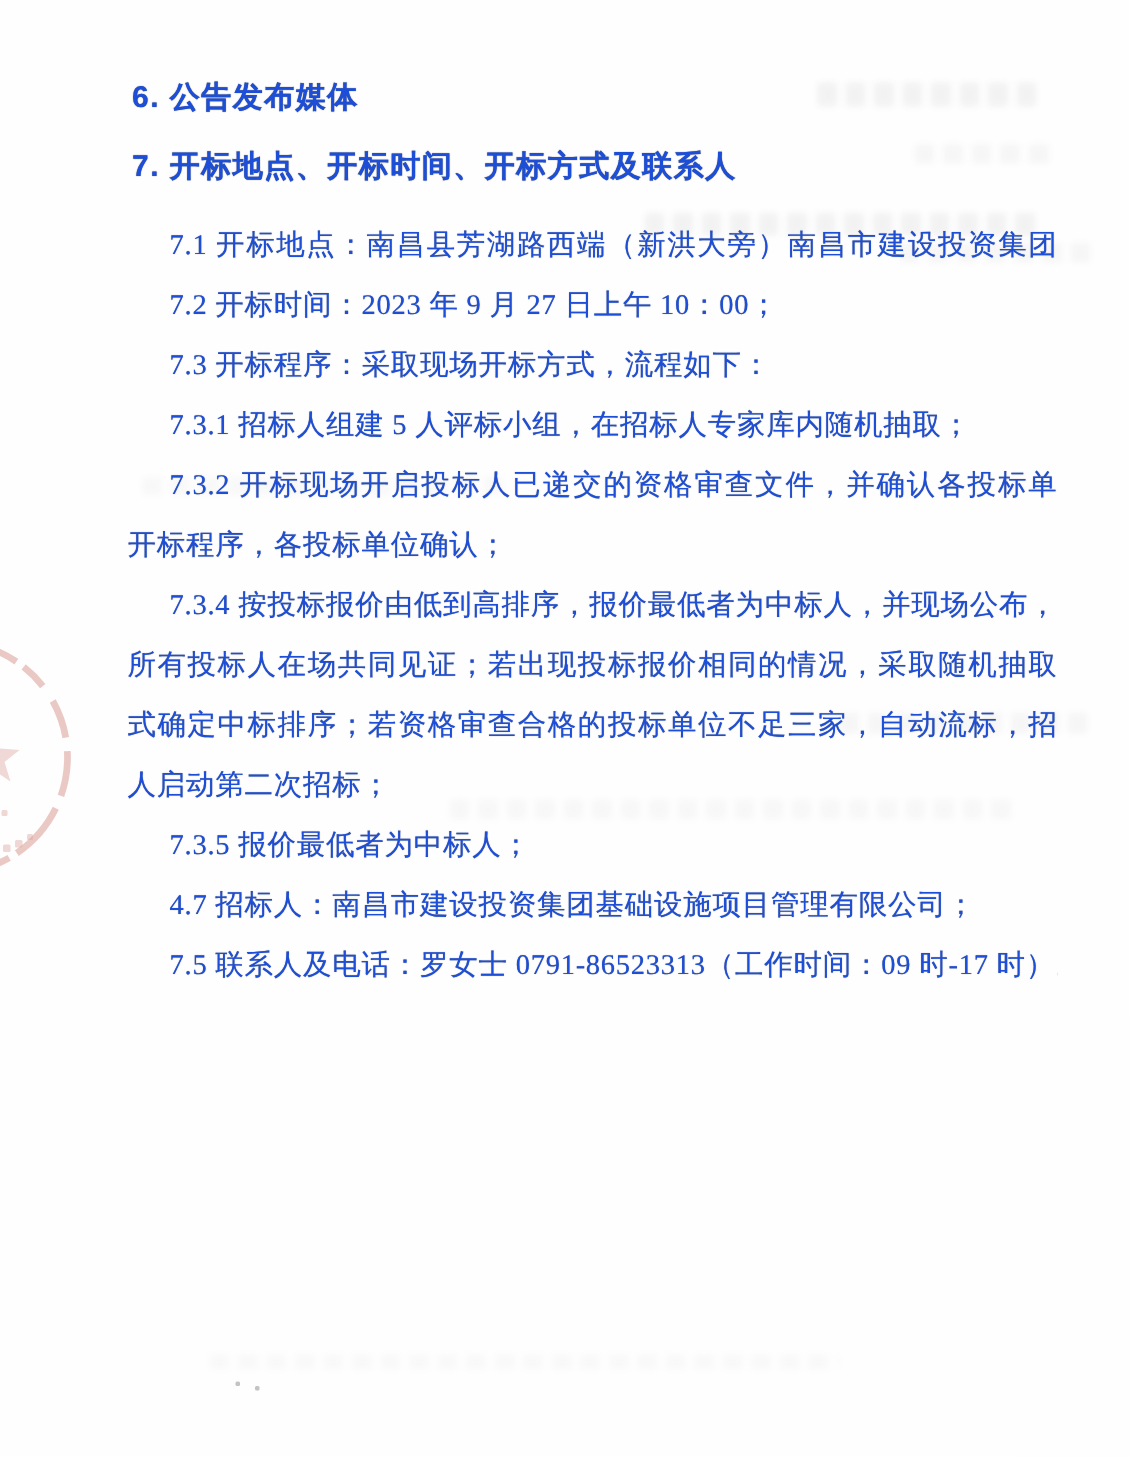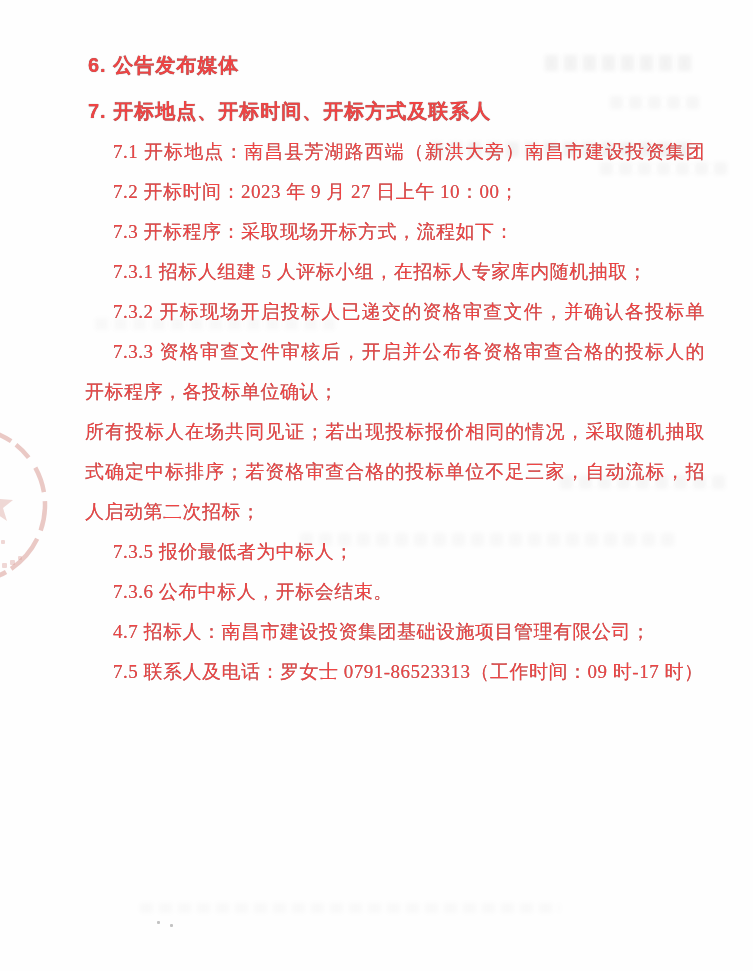--- a/index.html
+++ b/index.html
@@ -11,21 +11,21 @@
   .page {
     position: relative;
     width: 753px; height: 971px;
     background: #fefefe;
     overflow: hidden;
   }
   .content {
     position: absolute;
     left: 85px; top: 50px;
     width: 620px;
-    color: #ef4444;
+    color: #1d4ed8;
   }
   .line {
     font-size: 19px;
     line-height: 40px;
     height: 40px;
     white-space: nowrap;
     overflow: hidden;
     letter-spacing: 0.5px;
     text-shadow: 0 0 0.6px rgba(20,20,20,0.55);
   }
@@ -33,21 +33,21 @@
     font-family: "Liberation Sans", "DejaVu Sans", sans-serif;
     font-weight: 700;
     font-size: 20px;
     line-height: 30px;
     height: 30px;
     padding-left: 3px;
     letter-spacing: 1px;
     text-shadow: 0 0 0.7px rgba(10,10,10,0.7);
   }
   .heading.first { margin-bottom: 16px; }
-  .heading.second { margin-top: 12px; margin-bottom: 6px; }
+  .heading.second { margin-top: 12px; margin-bottom: 18px; }
   .ind { padding-left: 28px; }
   .ind-lg { padding-left: 38px; }
   .fill {
     white-space: normal;
     text-align: justify;
     text-align-last: justify;
     text-justify: inter-character;
   }
   
   .ghost {
@@ -103,24 +103,23 @@
   </svg>
 
   <div class="content" id="doc-body">
       <div class="line heading first">6. 公告发布媒体</div>
       <div class="line heading second">7. 开标地点、开标时间、开标方式及联系人</div>
       <div class="line ind fill">7.1 开标地点：南昌县芳湖路西端（新洪大旁）南昌市建设投资集团基</div>
       <div class="line ind">7.2 开标时间：2023 年 9 月 27 日上午 10：00；</div>
       <div class="line ind">7.3 开标程序：采取现场开标方式，流程如下：</div>
       <div class="line ind">7.3.1 招标人组建 5 人评标小组，在招标人专家库内随机抽取；</div>
       <div class="line ind fill">7.3.2 开标现场开启投标人已递交的资格审查文件，并确认各投标单</div>
-      <div class="line ind fill">7.3.3 资格审查文件审核后，开启并公布各资格审查合格的投标人的</div>
       <div class="line">开标程序，各投标单位确认；</div>
+      <div class="line ind fill">7.3.4 按投标报价由低到高排序，报价最低者为中标人，并现场公布，</div>
       <div class="line fill">所有投标人在场共同见证；若出现投标报价相同的情况，采取随机抽取方</div>
       <div class="line fill">式确定中标排序；若资格审查合格的投标单位不足三家，自动流标，招标</div>
       <div class="line">人启动第二次招标；</div>
       <div class="line ind">7.3.5 报价最低者为中标人；</div>
-      <div class="line ind">7.3.6 公布中标人，开标会结束。</div>
       <div class="line ind">4.7 招标人：南昌市建设投资集团基础设施项目管理有限公司；</div>
       <div class="line ind">7.5 联系人及电话：罗女士 0791-86523313（工作时间：09 时-17 时）。</div>
     </div>
 
 </div>
 
 </body></html>

